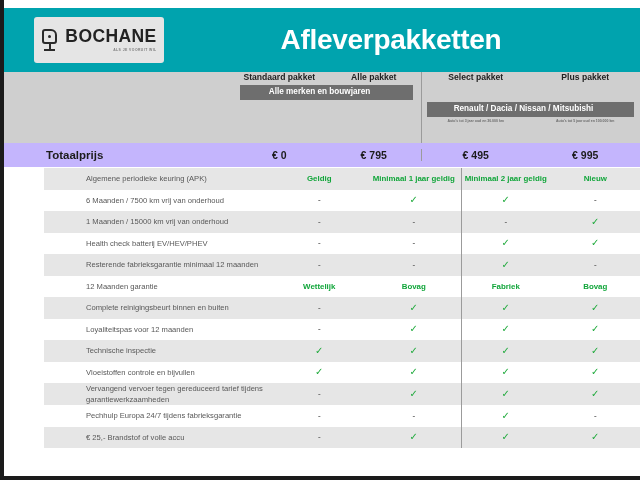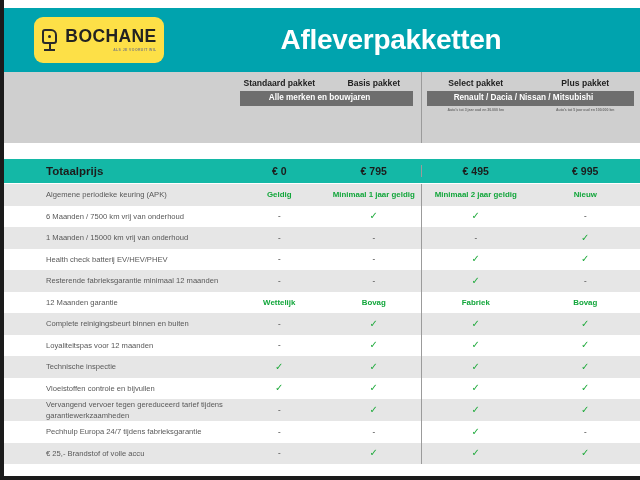--- a/index.html
+++ b/index.html
@@ -29,22 +29,22 @@
     margin-top: 8px;
     background: #00a3ae;
     display: flex;
     align-items: center;
   }
 
   .logo-card {
     width: 130px;
     height: 46px;
     margin-left: 30px;
-    background: #fde047;
-    border-radius: 9px;
+    background: #e5e5e5;
+    border-radius: 3px;
     display: flex;
     align-items: center;
     justify-content: center;
     gap: 5px;
     flex: 0 0 auto;
   }
 
   .logo-mark {
     width: 19px;
     height: 24px;
@@ -116,85 +116,83 @@
     position: absolute;
     inset: 0;
     display: flex;
   }
   .hb-labelcol { width: 228px; flex: 0 0 auto; }
   .hb-groupA { width: 189px; flex: 0 0 auto; position: relative; }
   .hb-groupB { flex: 1 1 auto; position: relative; }
 
   .hb-titles {
     display: flex;
-    padding-top: 6px;
   }
   .hb-titles > div {
     flex: 1 1 0;
     text-align: center;
     font-size: 8.6px;
     font-weight: 700;
     color: #222222;
   }
 
   .hb-pill {
     margin: 3px 8px 0 8px;
     background: #6e6e6e;
     color: #ffffff;
     text-align: center;
     font-size: 8.2px;
     font-weight: 700;
     padding: 3px 14px 4px 0;
     line-height: 1;
   }
-  .hb-groupB .hb-pill { margin: 3px 6px 0 6px; }
+  .hb-groupB .hb-pill { margin: 20px 6px 0 6px; }
 
   .hb-subs {
     display: flex;
     padding-top: 3px;
   }
   .hb-subs > div {
     flex: 1 1 0;
     text-align: center;
     font-size: 3.5px;
     font-weight: 700;
     color: #6b6b6b;
     line-height: 1;
   }
 
   
   .totalrow {
     position: relative;
-    background: #14b8a6;
+    background: #c4b5fd;
     height: 25px;
     display: flex;
     align-items: center;
     border-bottom: 1px solid #ffffff;
-    margin-top: 16px;
   }
   .tr-label {
     width: 228px;
     flex: 0 0 auto;
     padding-left: 42px;
     font-size: 11.5px;
     font-weight: 700;
     color: #1c1c1c;
   }
   .tr-groupA { width: 189px; flex: 0 0 auto; display: flex; }
   .tr-groupB { flex: 1 1 auto; display: flex; position: relative; }
   .tr-cell {
     flex: 1 1 0;
     text-align: center;
     font-size: 10.5px;
     font-weight: 700;
     color: #1c1c1c;
   }
 
   
-  .table { position: relative; }
+  .table { position: relative; padding-left: 40px; }
 
   .row {
     display: flex;
     align-items: center;
     min-height: 21.5px;
     background: #ffffff;
   }
   .row.alt { background: #e6e6e6; }
 
   .cell-label {
@@ -261,21 +259,21 @@
     <div class="banner-title">Afleverpakketten</div>
   </div>
 
   <div class="headband">
     <div class="hb-grid">
       <div class="hb-labelcol"></div>
 
       <div class="hb-groupA">
         <div class="hb-titles">
           <div>Standaard pakket</div>
-          <div>Basis pakket</div>
+          <div>Alle pakket</div>
         </div>
         <div class="hb-pill">Alle merken en bouwjaren</div>
         <div class="hb-subs">
           <div></div>
           <div></div>
         </div>
       </div>
 
       <div class="hb-groupB">
         <div class="vdivider"></div>

